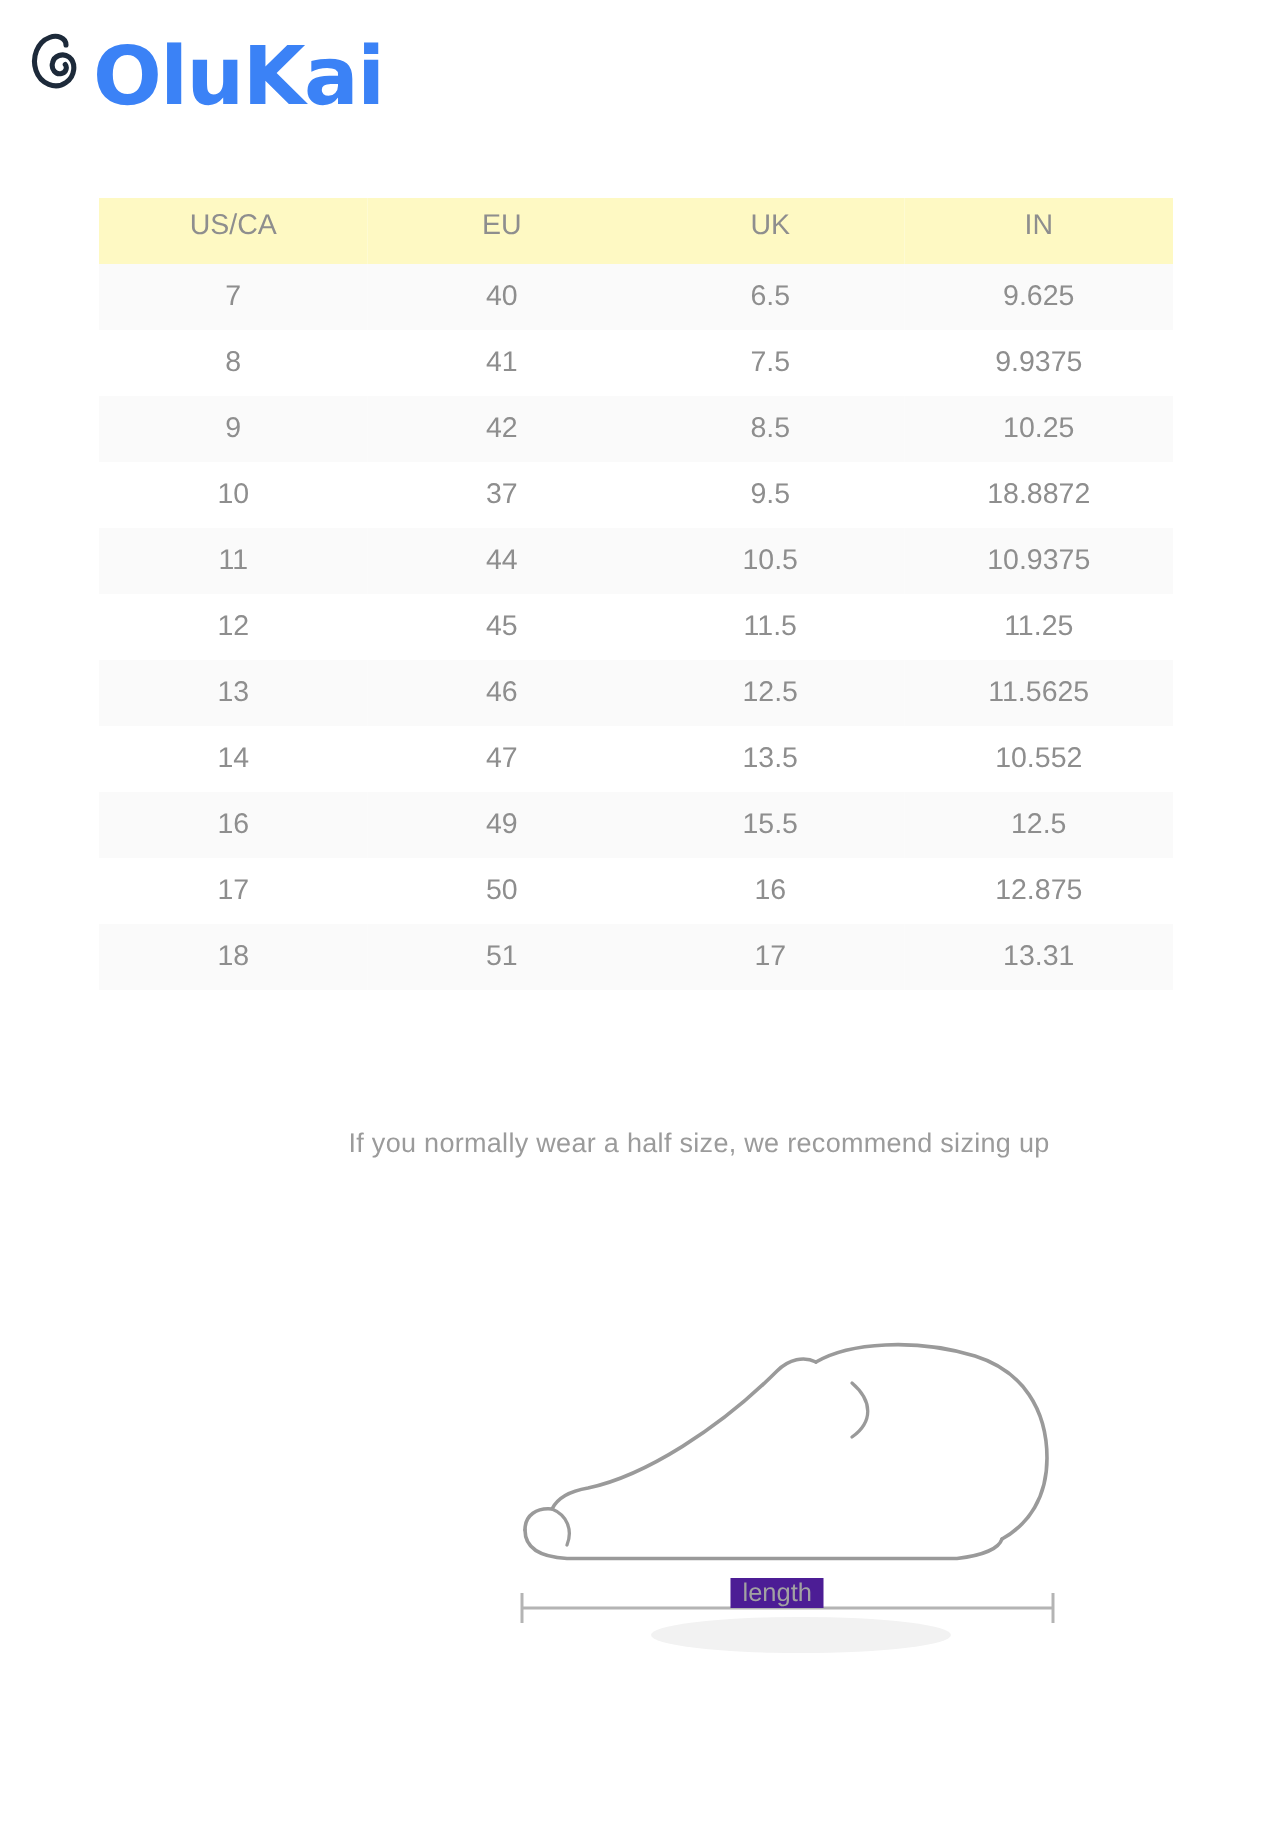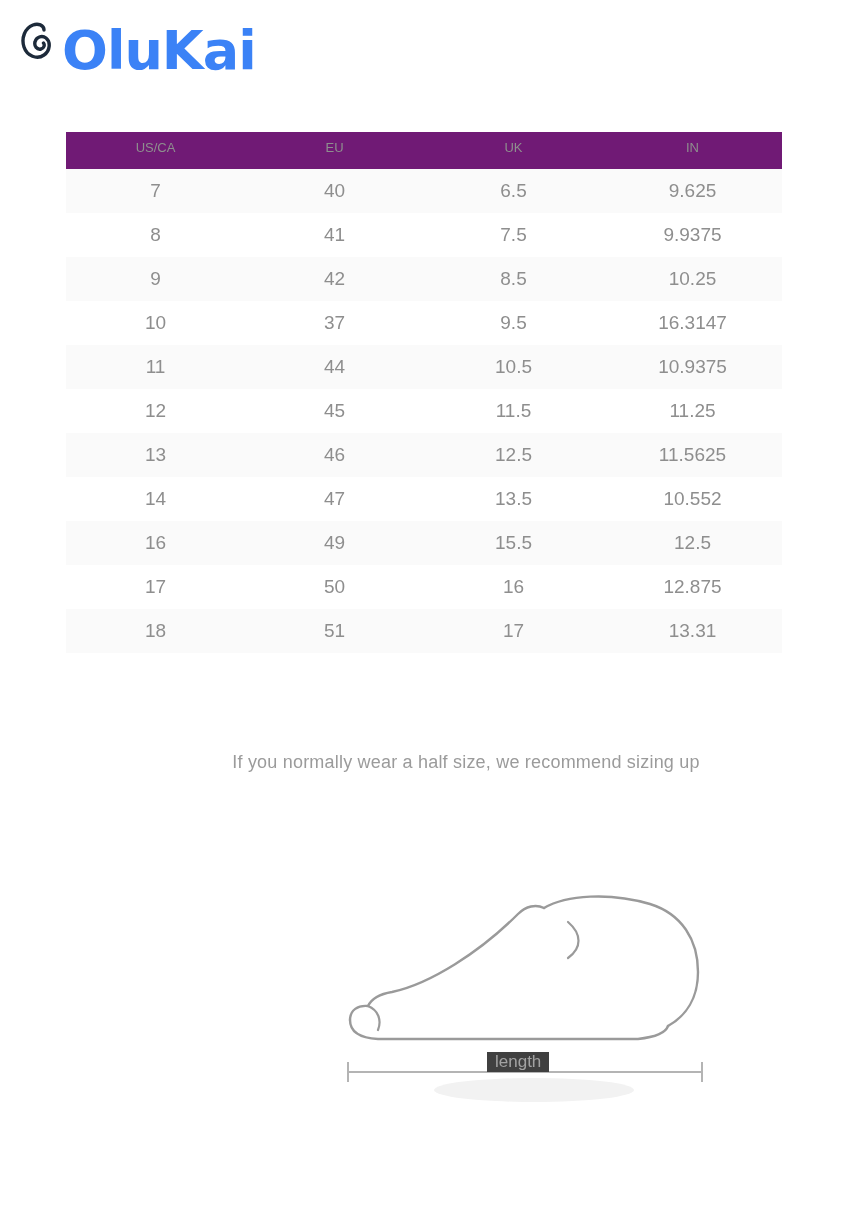--- a/index.html
+++ b/index.html
@@ -43,25 +43,25 @@
   .size-table {
     position: absolute;
     left: 66px;
     top: 132px;
     width: 716px;
     border-collapse: collapse;
     table-layout: fixed;
   }
   .size-table th {
     font-weight: normal;
-    font-size: 13px;
+    font-size: 19px;
     color: #8e8e8e;
     padding: 8px 0 14px 0;
     text-align: center;
-    background: #701a75;
+    background: #fef9c3;
   }
   .size-table td {
     font-size: 19px;
     color: #8e8e8e;
     text-align: center;
     padding: 11px 0;
     border: none;
   }
   .size-table tbody tr:nth-child(odd) td {
     background: #fafafa;
@@ -93,21 +93,21 @@
   }
   .foot-figure svg {
     display: block;
   }
   .length-label {
     position: absolute;
     left: 487px;
     top: 1052px;
     font-size: 17px;
     color: #a2a2a2;
-    background: #404040;
+    background: #4c1d95;
     padding: 0 8px;
   }
 </style>
 </head>
 <body>
 
 <div class="logo-wrap">
   <span class="logo-mark">
     <svg width="42" height="58" viewBox="0 0 42 58" xmlns="http://www.w3.org/2000/svg">
       <path d="M26 8 C26 3, 20 1, 15 3 C7 6, 3 16, 6 25 C9 34, 19 38, 26 33 C32 29, 33 20, 28 16 C24 13, 18 15, 17 20 C16 24, 19 28, 23 27 C26 26.3, 27 23, 25.5 21" fill="none" stroke="#1d2a3a" stroke-width="3.4" stroke-linecap="round" stroke-linejoin="round"></path>
@@ -141,21 +141,21 @@
     <tr>
       <td>9</td>
       <td>42</td>
       <td>8.5</td>
       <td>10.25</td>
     </tr>
     <tr>
       <td>10</td>
       <td>37</td>
       <td>9.5</td>
-      <td>16.3147</td>
+      <td>18.8872</td>
     </tr>
     <tr>
       <td>11</td>
       <td>44</td>
       <td>10.5</td>
       <td>10.9375</td>
     </tr>
     <tr>
       <td>12</td>
       <td>45</td>

